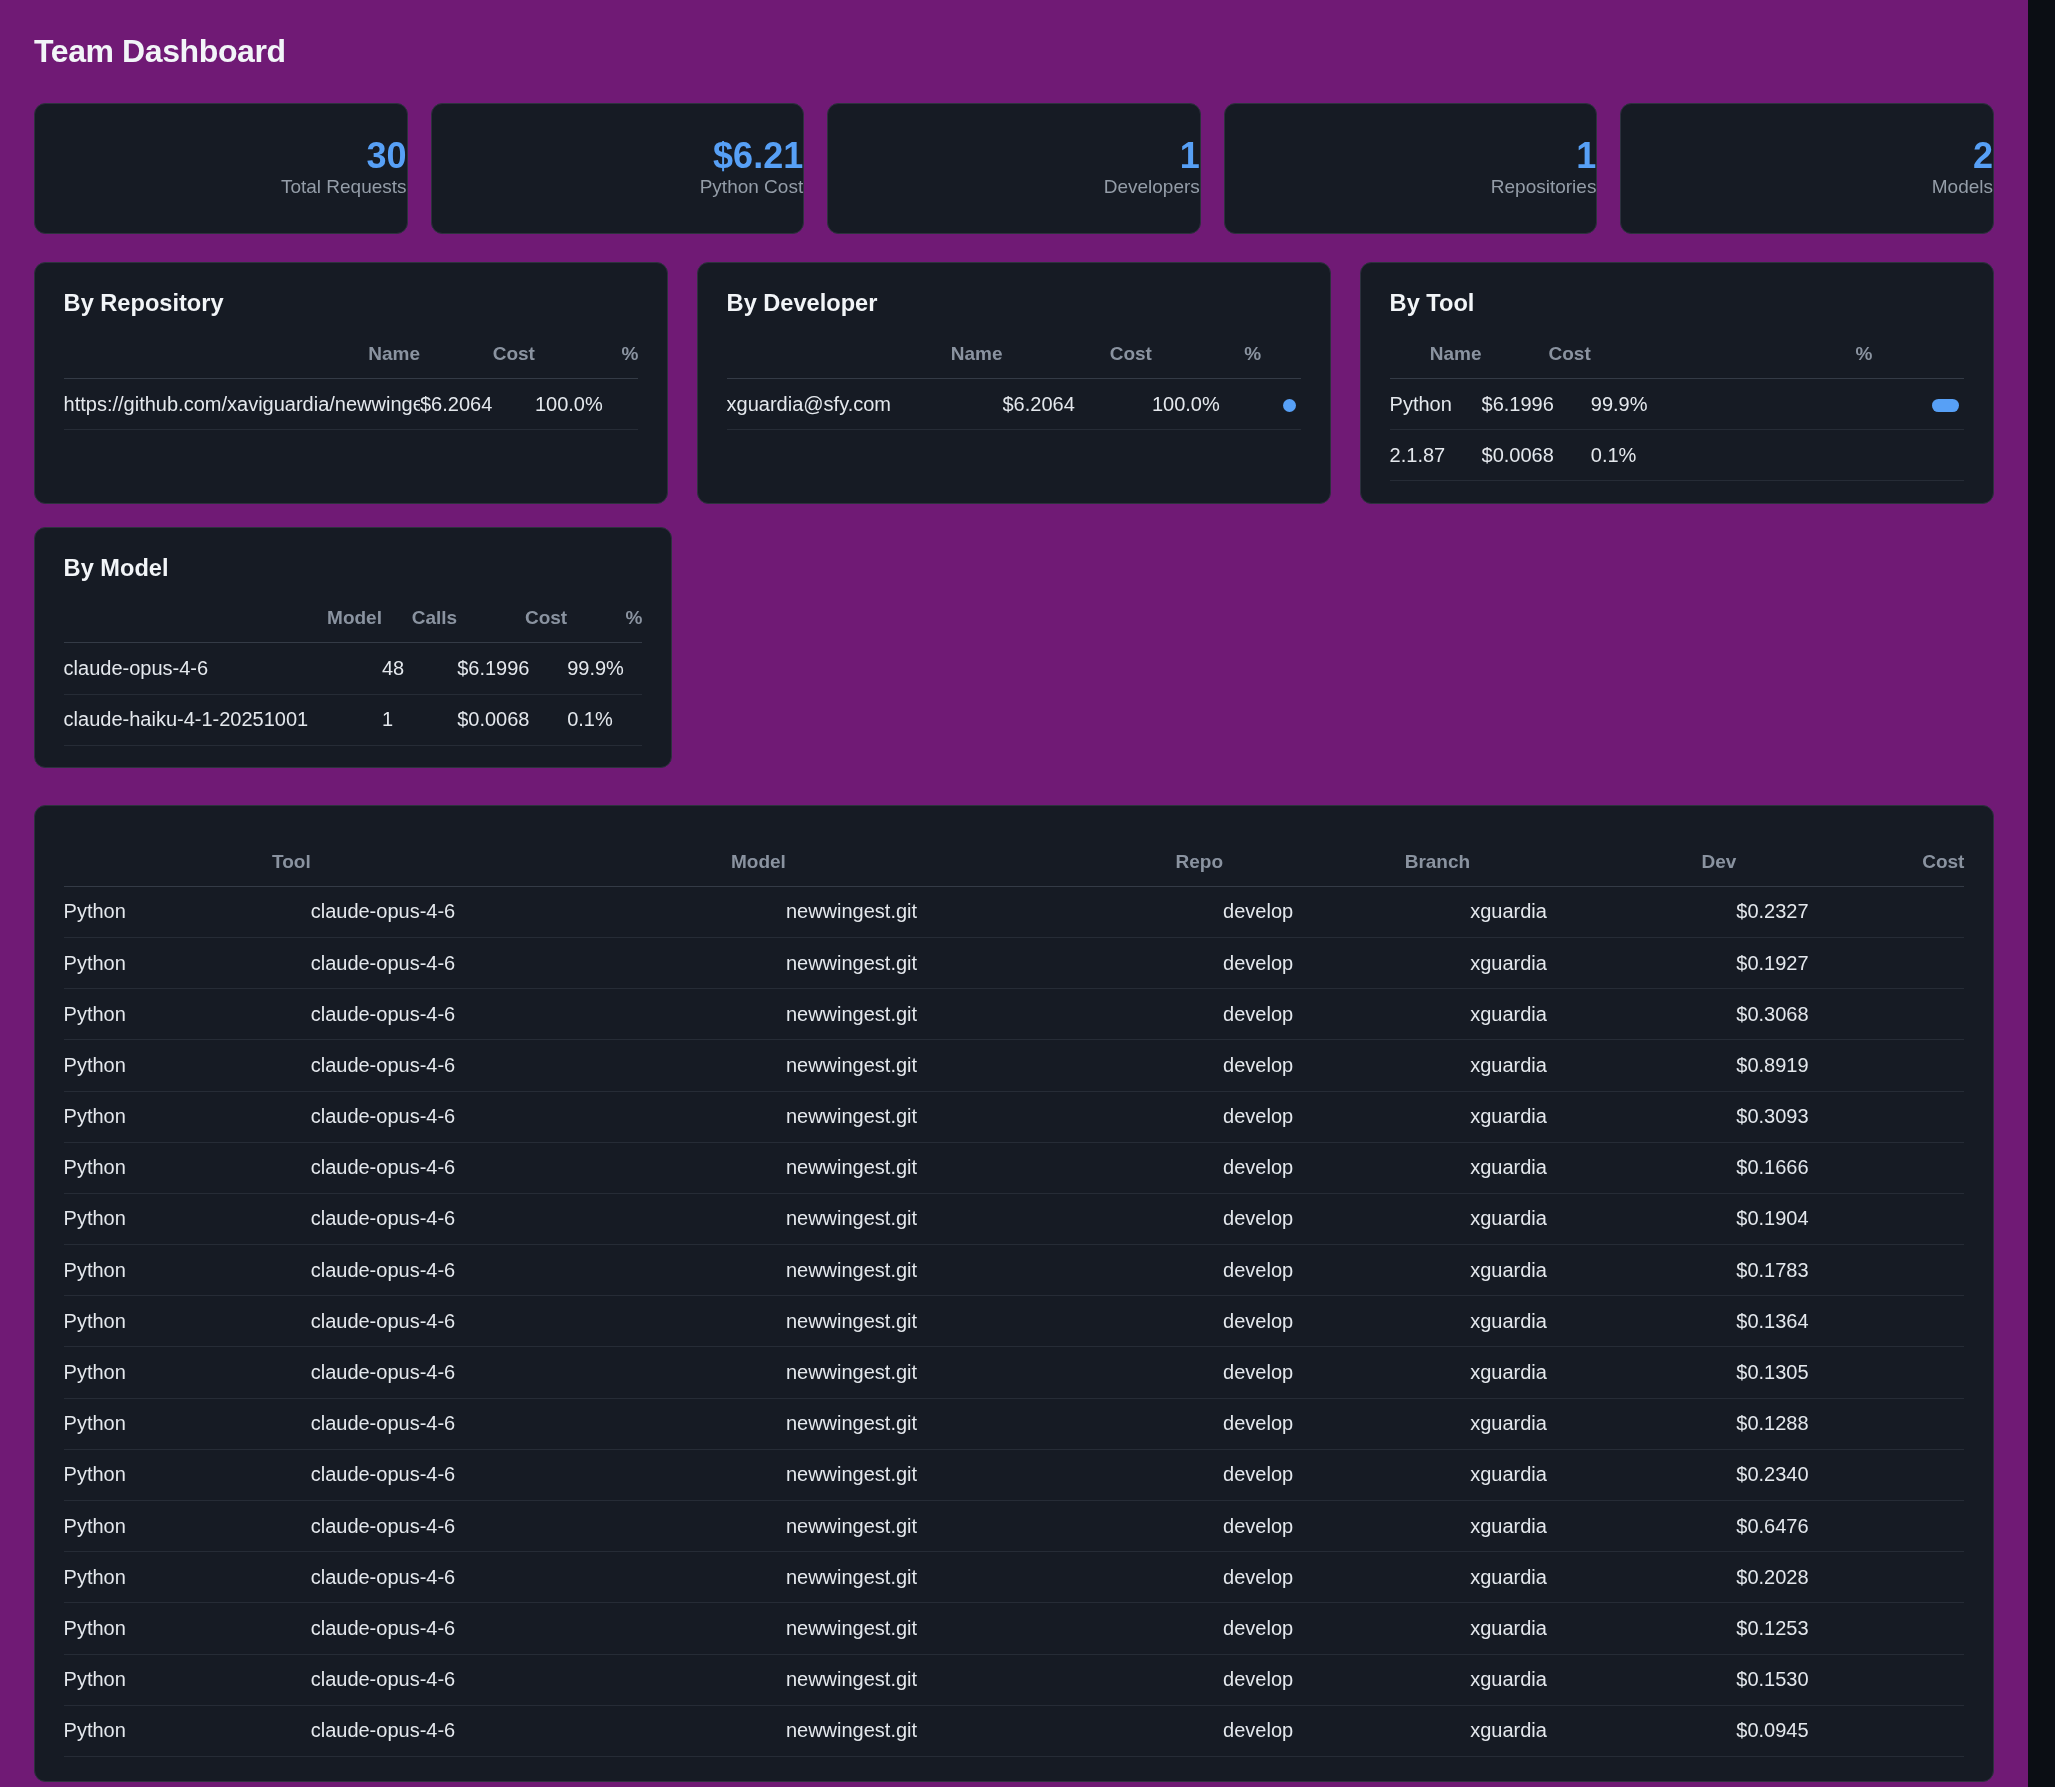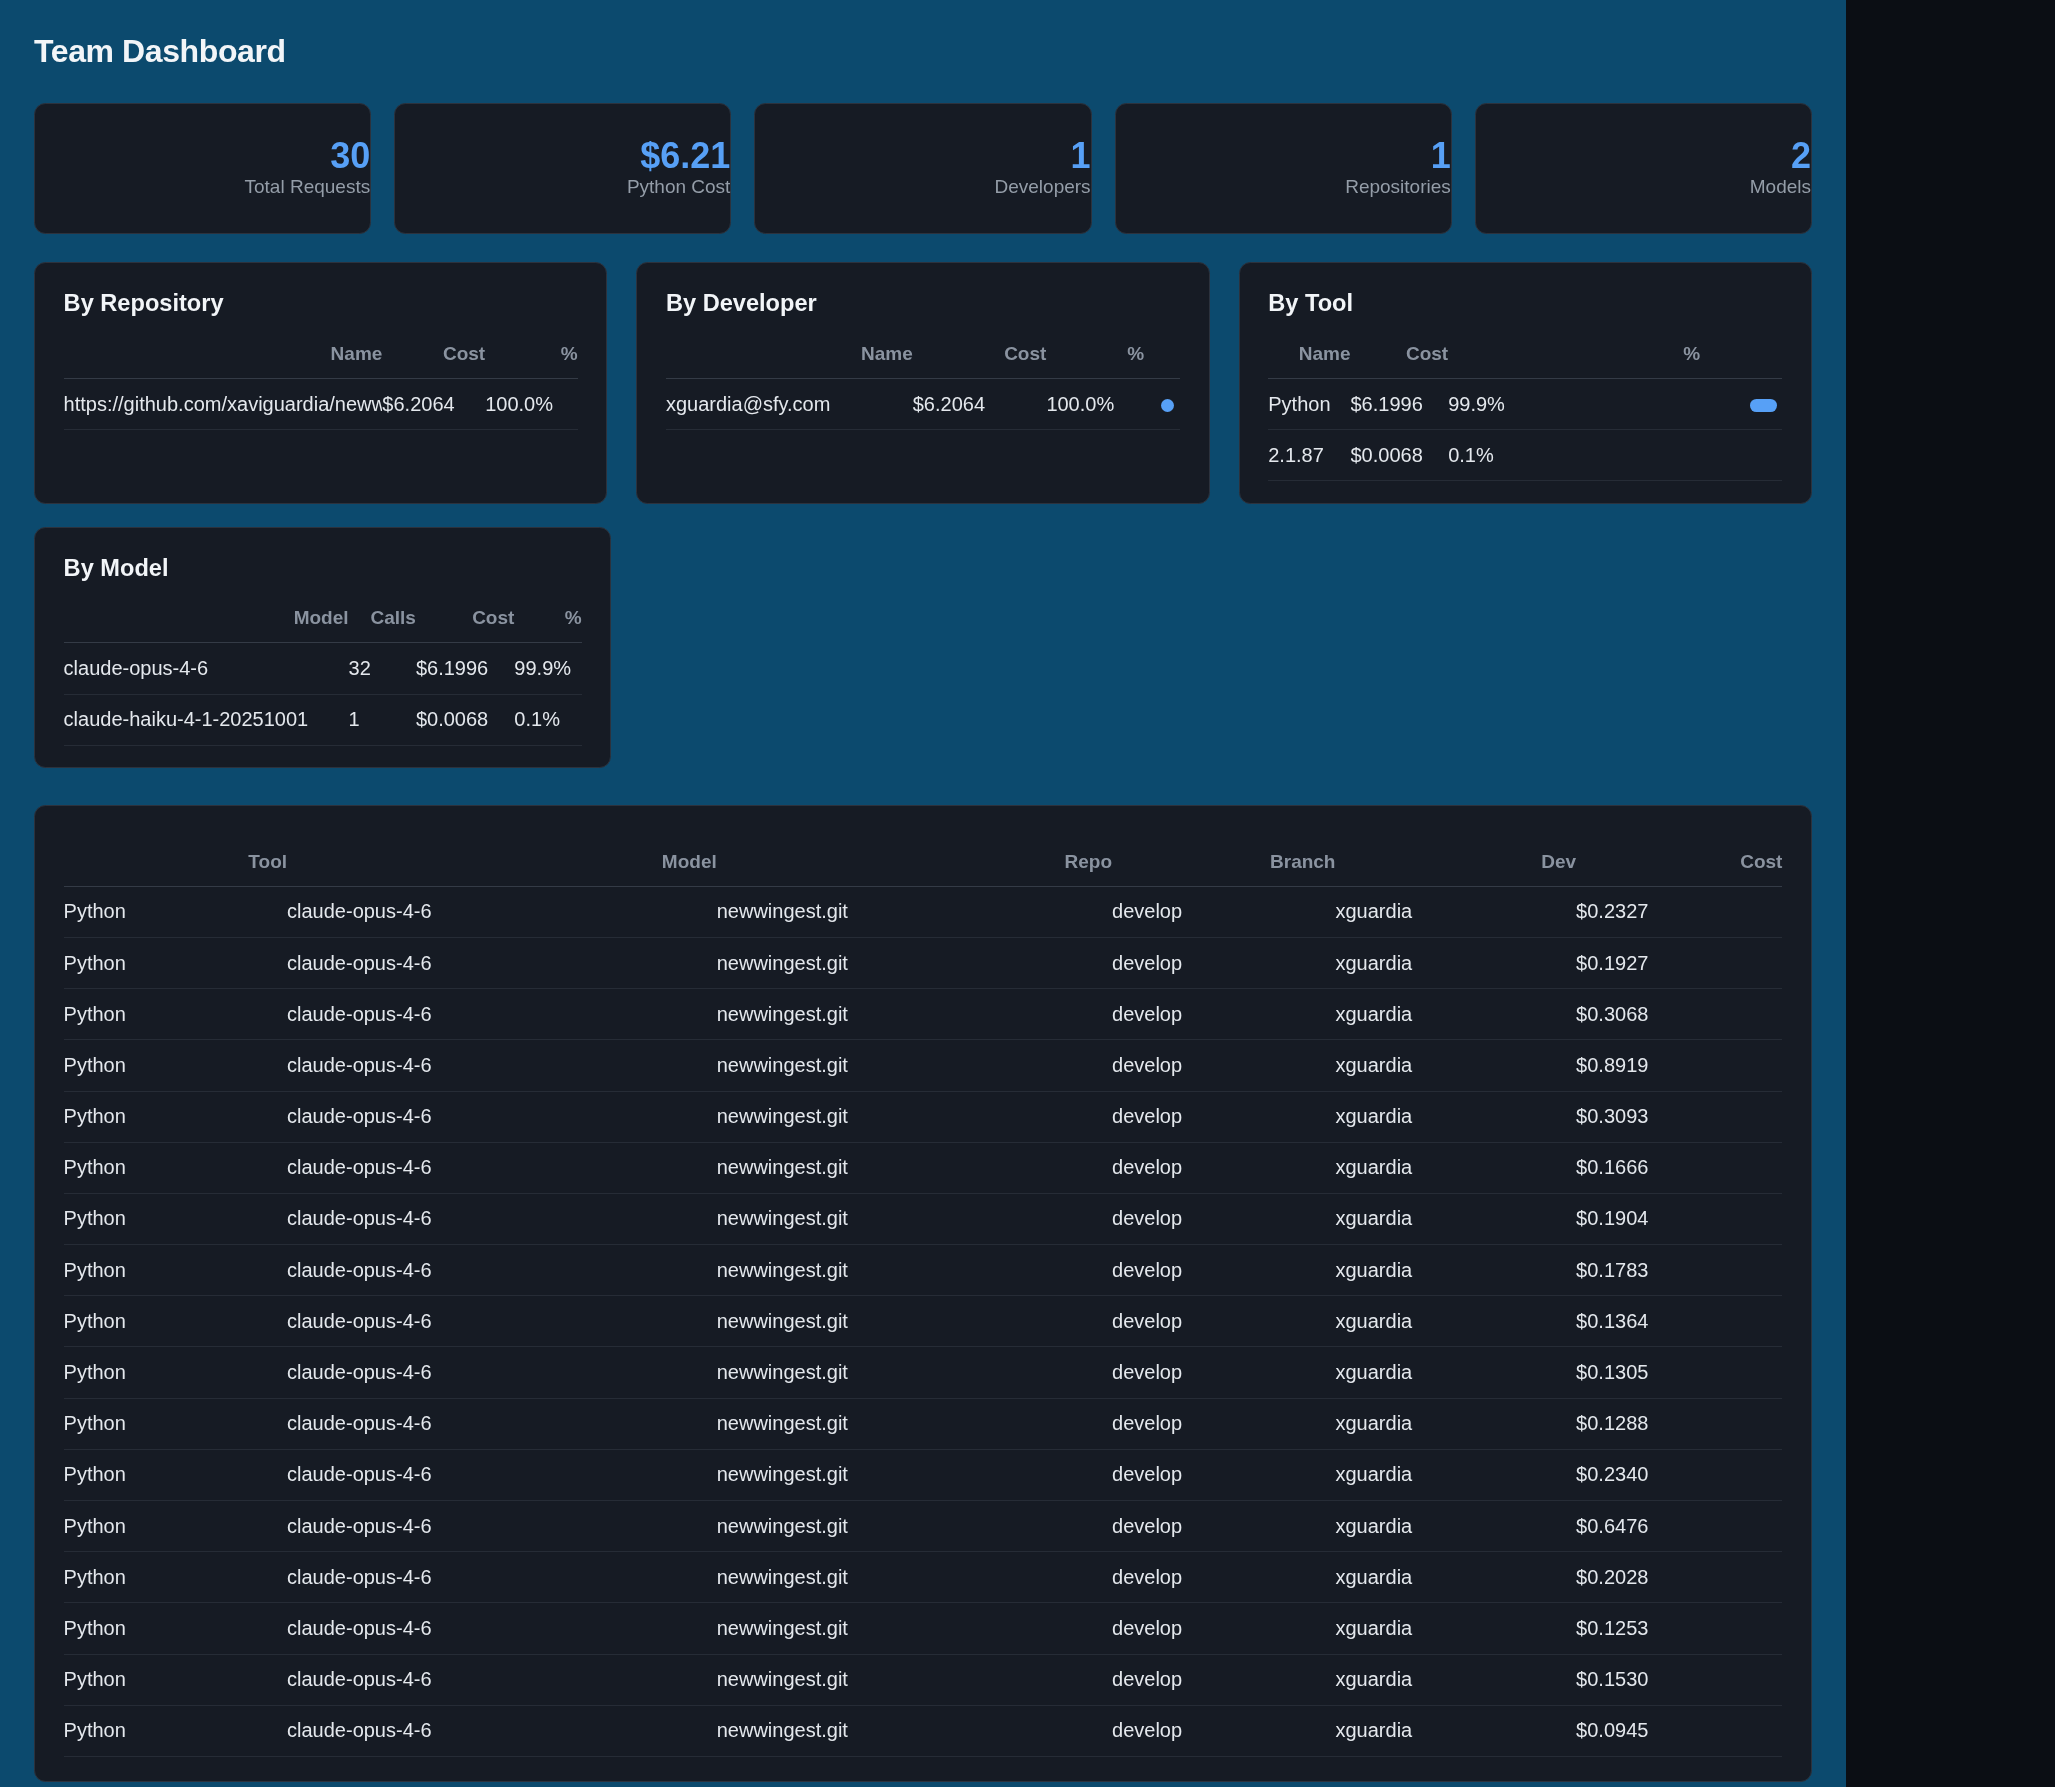--- a/index.html
+++ b/index.html
@@ -3,25 +3,25 @@
 <meta charset="utf-8">
 <style>
   html, body {
     margin: 0;
     padding: 0;
     background: #0b0e14;
     font-family: "Liberation Sans", sans-serif;
     color: #e4e8ed;
   }
   .page {
-    width: 1846px;
+    width: 2028px;
     height: 1787px;
     box-sizing: border-box;
     padding: 28.6px 34px 34px 34px;
-    background: #0c4a6e;
+    background: #701a75;
     overflow: hidden;
   }
   .page-title {
     font-size: 32px;
     font-weight: bold;
     color: #f2f5f8;
     letter-spacing: -0.4px;
     margin: 4.3px 0 0 0;
   }
   .page-subtitle {
@@ -249,21 +249,21 @@
           <th>Model</th>
           <th>Calls</th>
           <th>Cost</th>
           <th>%</th>
         </tr>
       </thead>
       <tbody>
 
           <tr>
             <td>claude-opus-4-6</td>
-            <td>32</td>
+            <td>48</td>
             <td>$6.1996</td>
             <td>99.9%</td>
           </tr>
 
           <tr>
             <td>claude-haiku-4-1-20251001</td>
             <td>1</td>
             <td>$0.0068</td>
             <td>0.1%</td>
           </tr>

